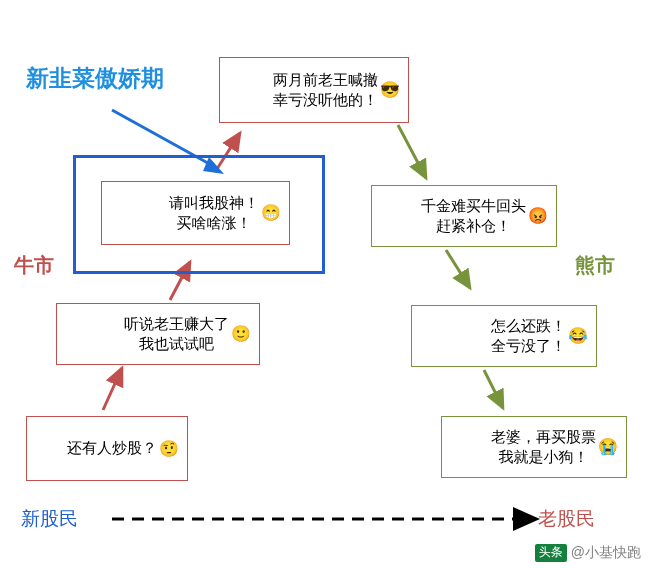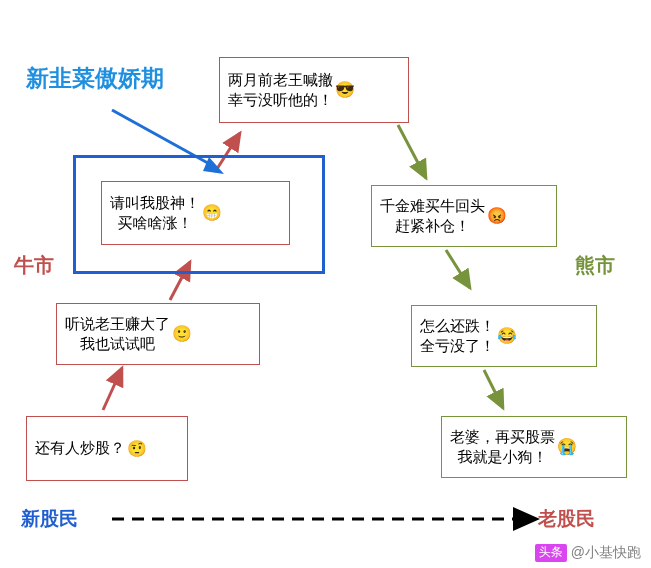--- a/index.html
+++ b/index.html
@@ -26,21 +26,21 @@
     height: 568px;
     pointer-events: none;
   }
   .node {
     position: absolute;
     box-sizing: border-box;
     background: #ffffff;
     border: 1px solid #c0504d;
     display: flex;
     align-items: center;
-    justify-content: flex-start;
+    justify-content: flex-end;
     text-align: center;
     color: #000000;
     font-size: 15px;
     line-height: 1.35;
     padding: 0 8px;
     white-space: pre-line;
     font-weight: normal;
   }
   .node.green {
     border-color: #77933c;
@@ -72,21 +72,21 @@
     font-size: 20px;
     font-weight: bold;
     white-space: nowrap;
   }
   .side-label.green {
     color: #77933c;
   }
   .axis-label {
     position: absolute;
     font-size: 19px;
-    font-weight: bold;
+    font-weight: normal;
     white-space: nowrap;
   }
   .axis-label.blue {
     color: #1f5fd0;
   }
   .axis-label.red {
     color: #c0504d;
   }
   .watermark {
     position: absolute;
@@ -94,21 +94,21 @@
     bottom: 6px;
     font-size: 14px;
     color: #808080;
     display: flex;
     align-items: center;
     gap: 4px;
     white-space: nowrap;
   }
   .wm-badge {
     display: inline-block;
-    background: #d946ef;
+    background: #15803d;
     color: #ffffff;
     font-size: 12px;
     padding: 1px 4px;
     border-radius: 2px;
     line-height: 1.3;
   }
 </style>
 </head>
 <body>
 

